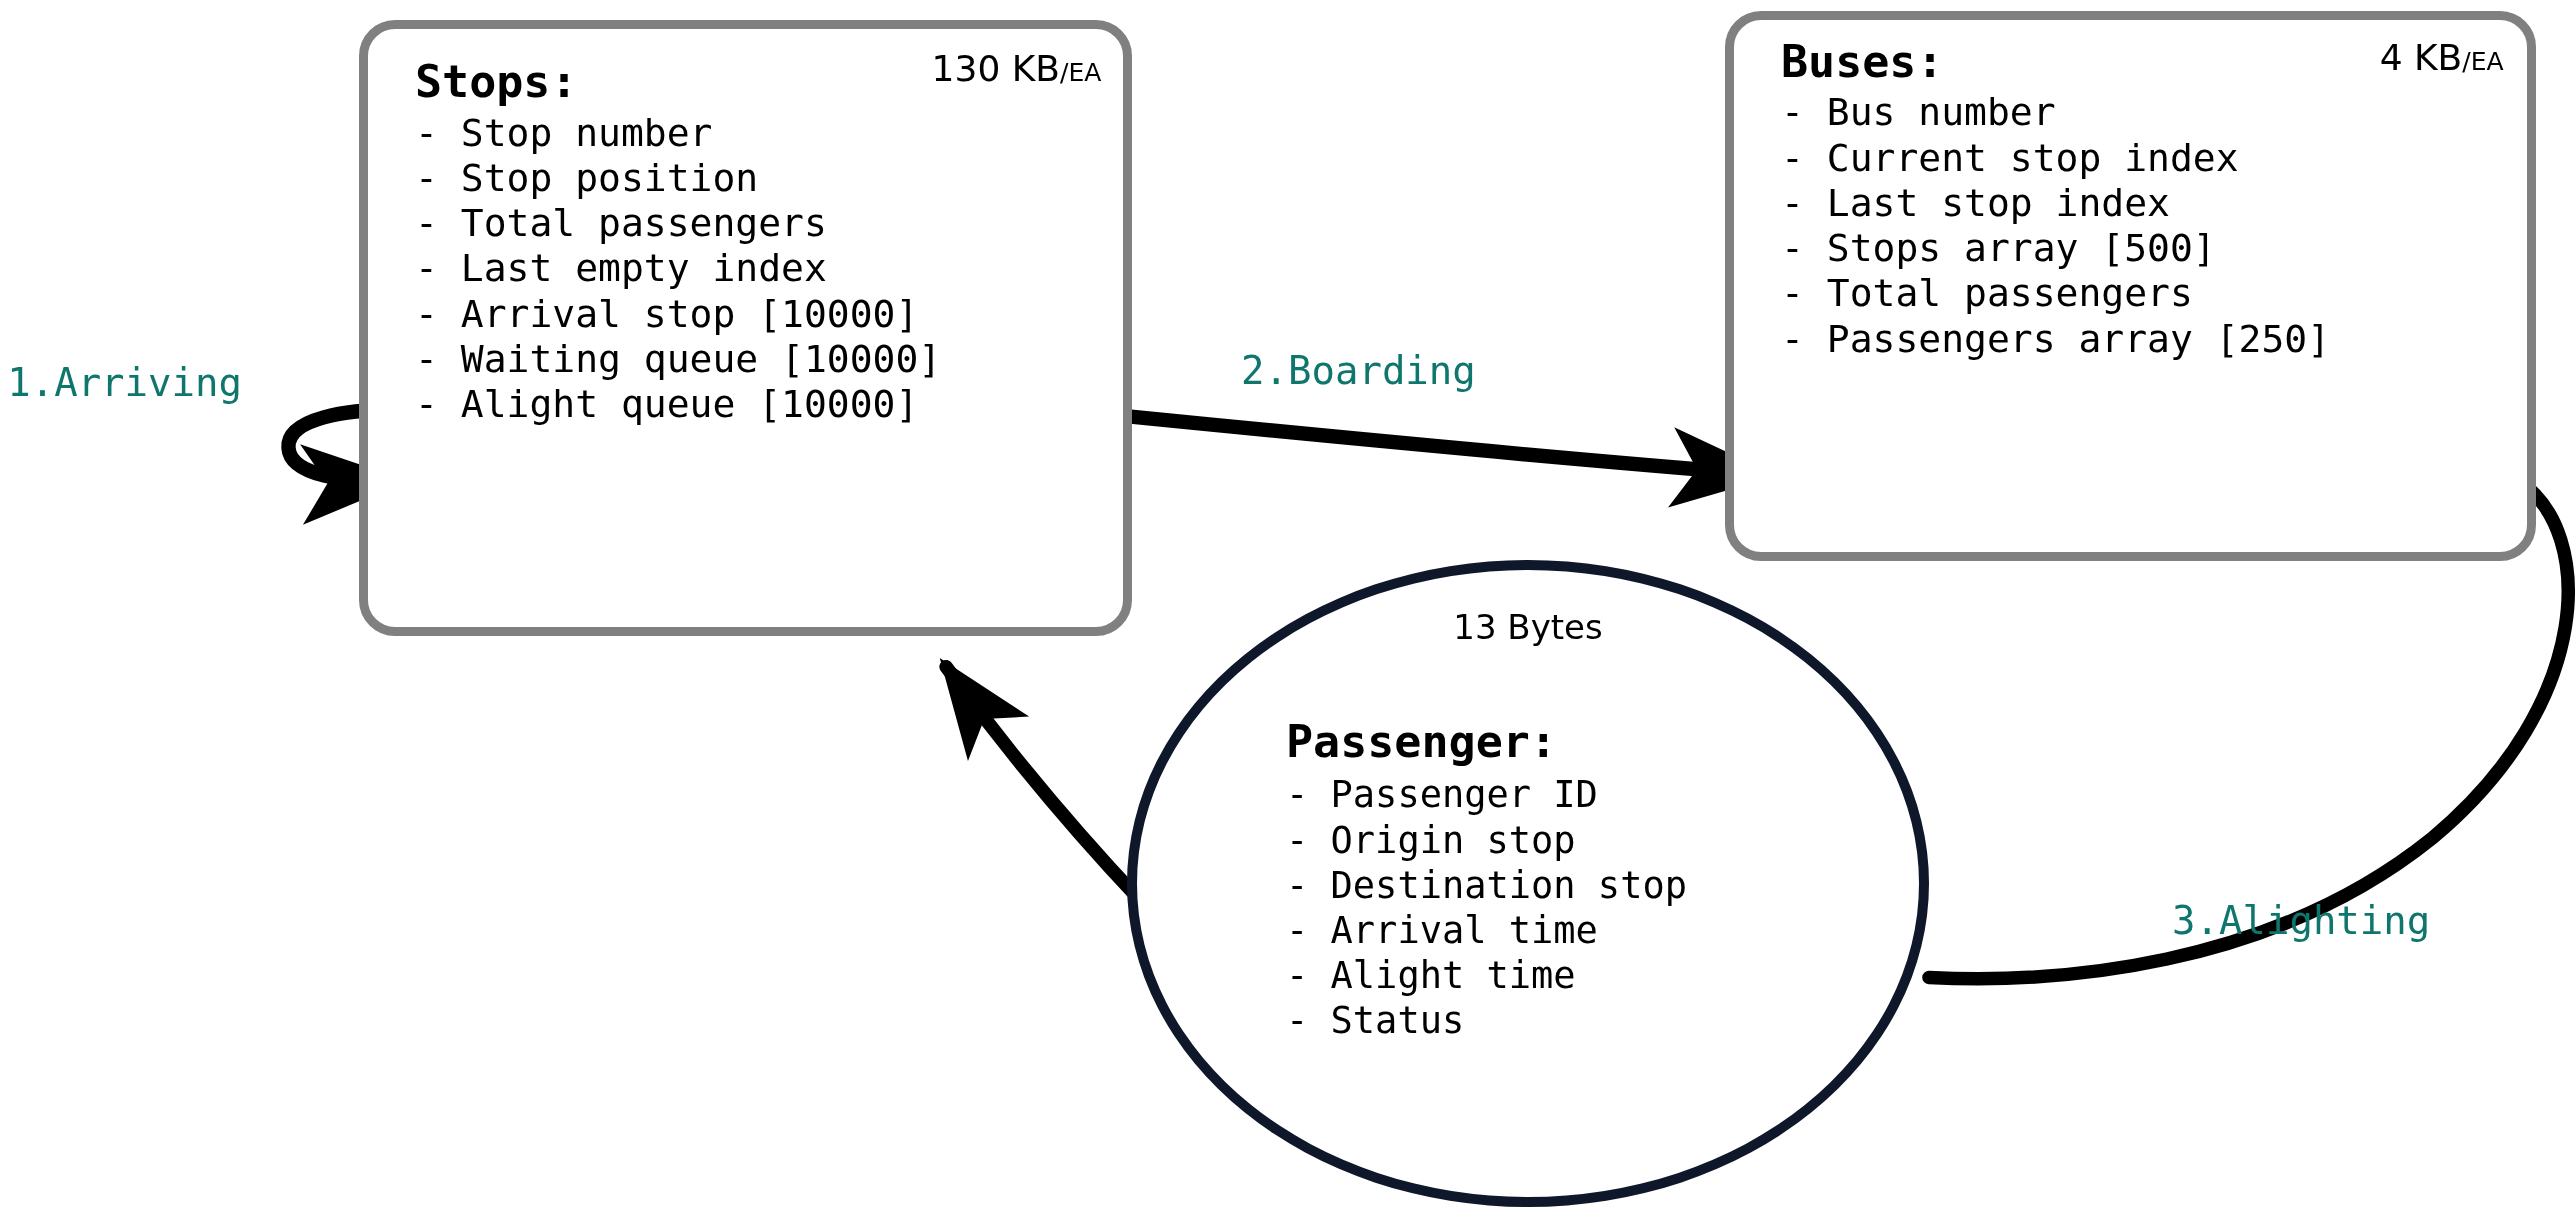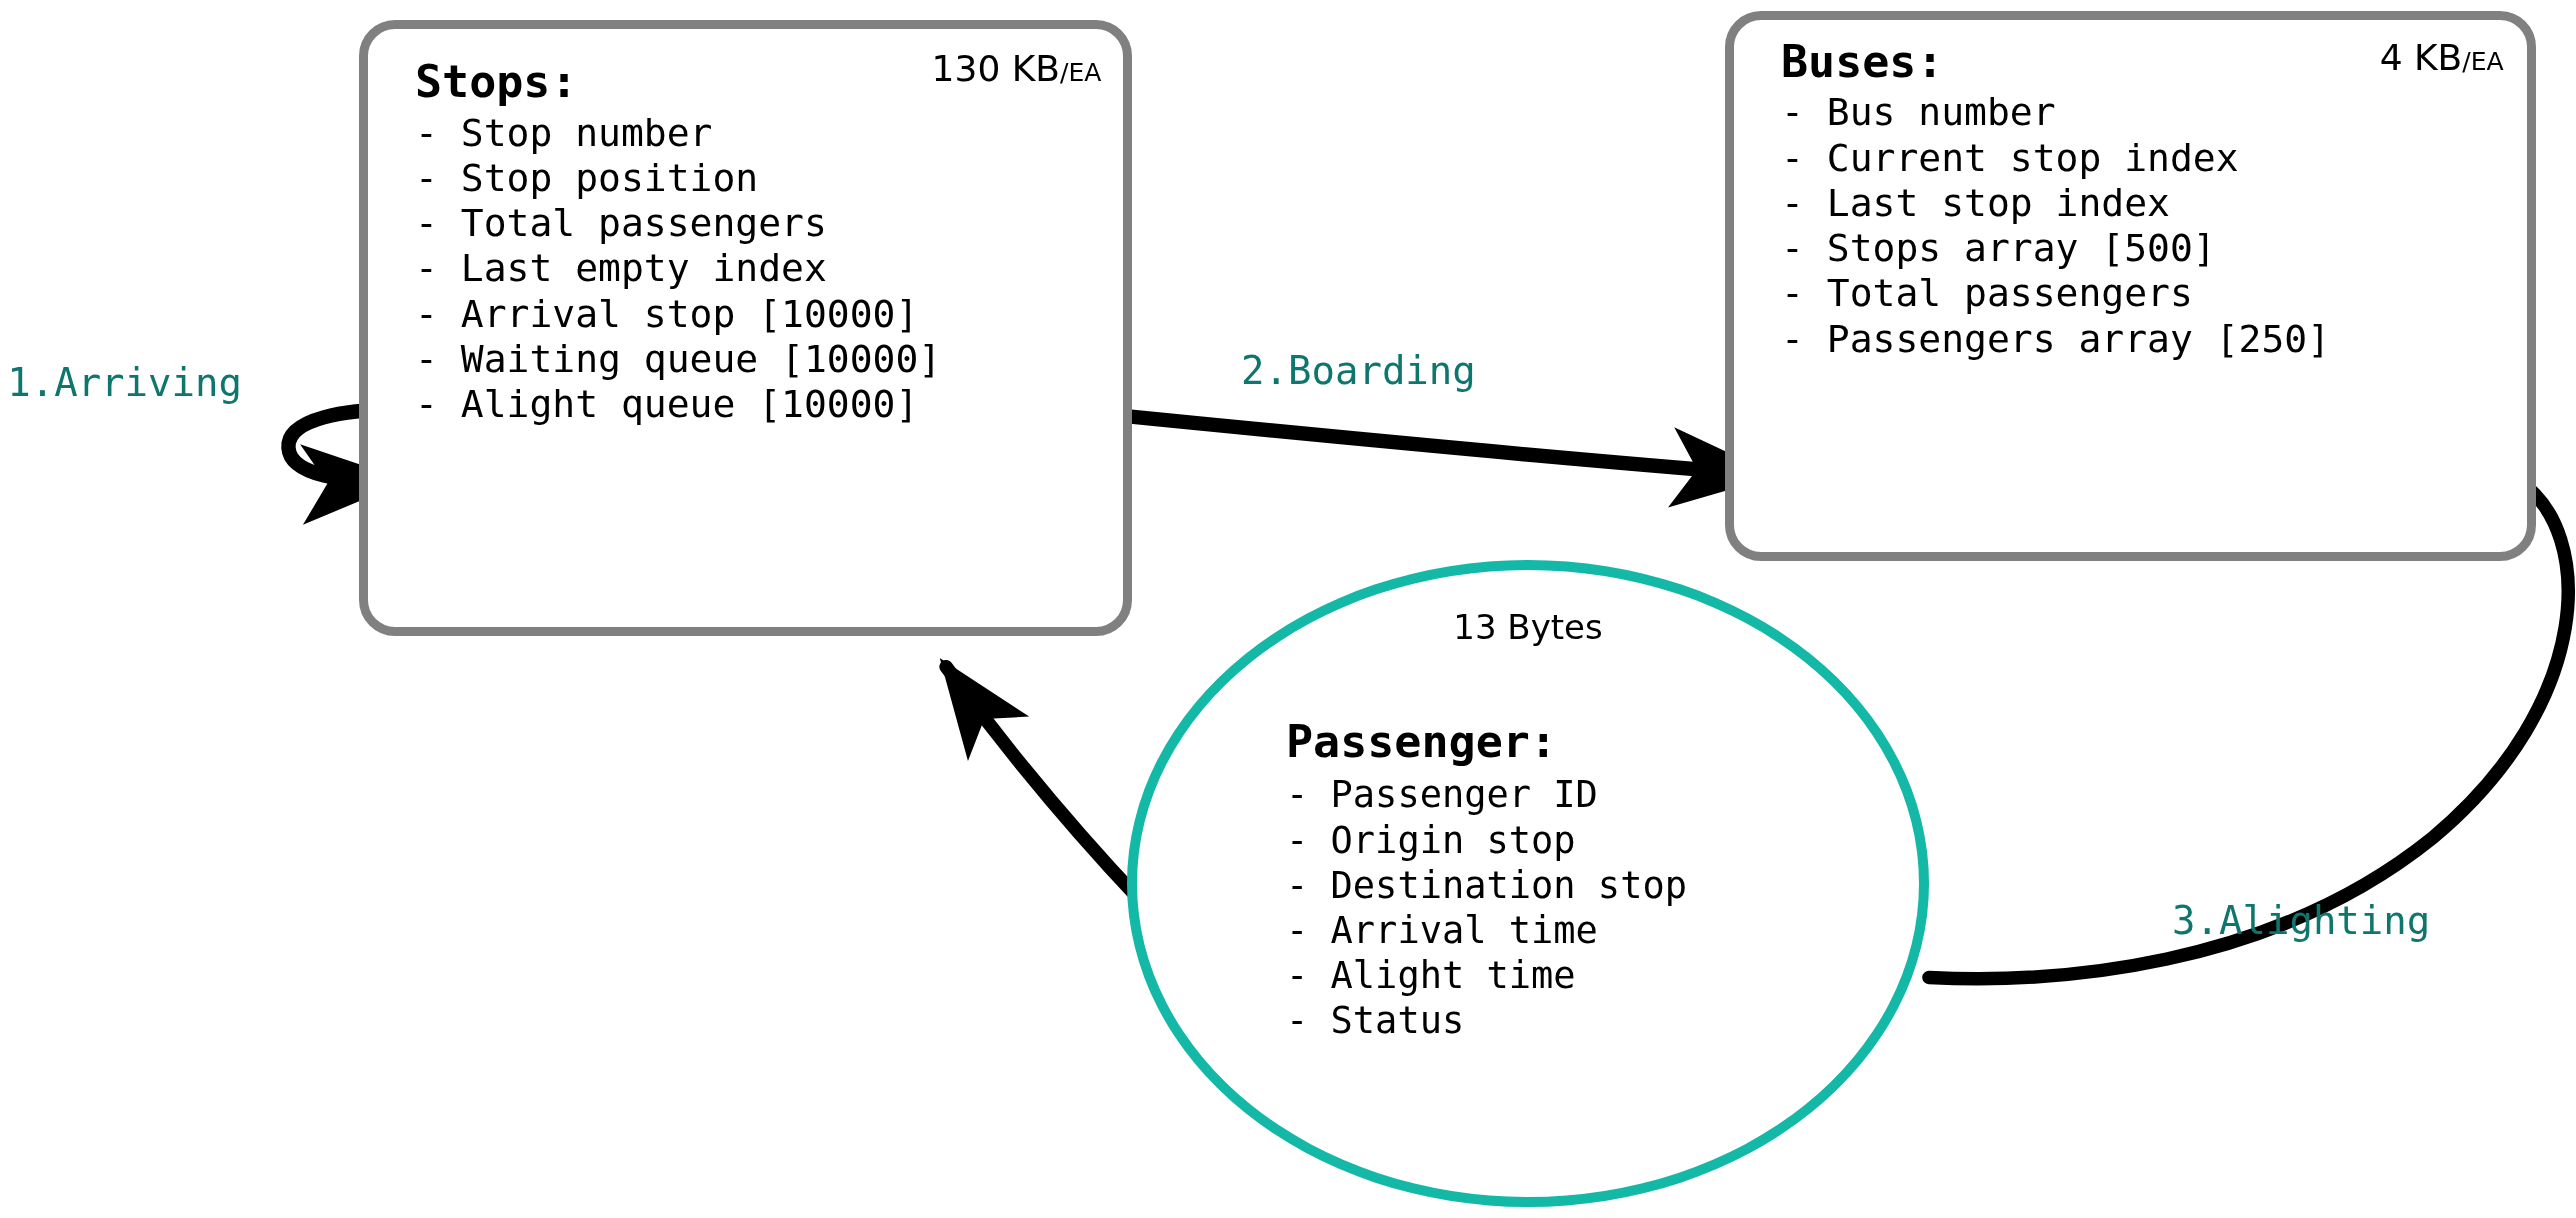--- a/index.html
+++ b/index.html
@@ -33,21 +33,21 @@
     border: 9px solid #808080;
     border-radius: 36px;
     background: #ffffff;
   }
   #stops-box  { left: 359px;  top: 20px; width: 773px;  height: 616px; }
   #buses-box  { left: 1725px; top: 10.8px; width: 811px;  height: 550px; }
 
   .ellipse {
     position: absolute;
     box-sizing: border-box;
-    border: 10px solid #14b8a6;
+    border: 10px solid #0f172a;
     border-radius: 50%;
     background: #ffffff;
     left: 1127px;
     top: 560px;
     width: 802px;
     height: 647px;
   }
 
   
   .size-tag {

